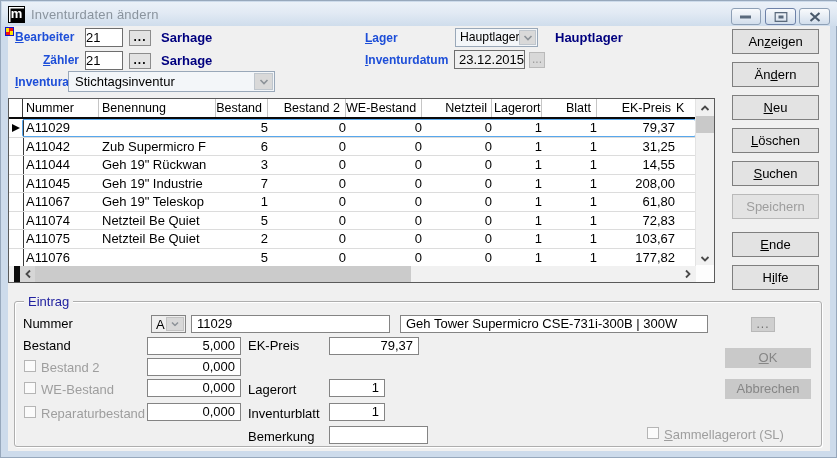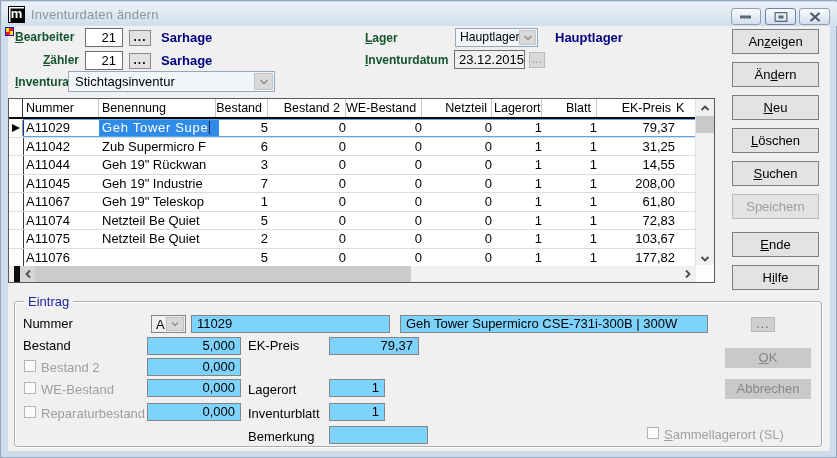--- a/index.html
+++ b/index.html
@@ -16,25 +16,25 @@
     background:linear-gradient(180deg,#F8FAFC 0%,#E8EEF5 45%,#D2DEEC 100%);box-sizing:border-box;}
   .capbtn svg{position:absolute;left:50%;top:50%;transform:translate(-50%,-50%);}
   #btn-min{left:729px;width:30px;}
   #btn-restore{left:763px;width:31px;border-color:#6E82A8;}
   #btn-close{left:797px;width:31px;}
   
   .client{position:absolute;left:7px;top:25px;width:822px;height:425px;background:#F0F0F0;}
   
   .abs{position:absolute;box-sizing:border-box;}
   
-  .blabel{font-size:12px;font-weight:bold;color:#14532d;white-space:nowrap;}
+  .blabel{font-size:12px;font-weight:bold;color:#1d4ed8;white-space:nowrap;}
   .flag-icon{left:4px;top:26px;width:9px;height:9px;border:1px solid #1414CC;
     background:conic-gradient(#F01414 0 25%,#FFE400 0 50%,#F01414 0 75%,#FFE400 0);}
   .tb{background:#fff;border:1px solid #6E6E6E;font-size:13px;color:#000;}
-  .tb.num{text-align:right;padding-right:6px;}
+  .tb.num{text-align:left;padding-right:6px;}
   .tb.gray{background:#F0F0F0;}
   .dots-btn{background:#E2E2E2;border:1px solid #8C8C8C;color:#000;font-weight:bold;font-size:12px;text-align:center;letter-spacing:1px;}
   .dots-btn.disabled{background:#D8D8D8;border-color:#B9B9B9;color:#9A9A9A;font-weight:normal;}
   .bluetext{font-size:13px;font-weight:bold;color:#00007F;white-space:nowrap;}
   .combo{background:#F3F6F9;border:1px solid #99A8B9;font-size:13px;color:#000;}
   .combo .cval{position:absolute;left:6px;top:2px;white-space:nowrap;}
   .combo .carrow{position:absolute;right:1px;top:1px;bottom:1px;width:17px;background:#D9D9D9;border:1px solid #BFC6CD;}
   .combo .carrow svg{position:absolute;left:50%;top:50%;transform:translate(-50%,-50%);}
   #lager-combo{font-size:12.2px;}
   #lager-combo .cval{left:4px;}
@@ -74,21 +74,21 @@
   .hscroll .blackbar{position:absolute;left:5px;top:0;width:6px;height:16.5px;background:#0C0C0C;}
   .hscroll .sbtn{position:absolute;top:0;width:15px;height:16.5px;}
   .hscroll .thumb{position:absolute;left:26px;top:0;width:376px;height:16.5px;background:#CBCBCB;}
   .hbtn-left{left:11px;background:#D6D6D6;}
   .hbtn-right{right:1px;}
   
   .group{left:13px;top:300px;width:808px;height:146px;border:1px solid #AEAEAE;border-radius:3px;box-shadow:1px 1px 0 #fff, inset 1px 1px 0 #fff;}
   .grouplabel{left:23px;top:293px;font-size:13px;color:#2222A0;background:#F0F0F0;padding:0 4px;}
   .elabel{font-size:13px;color:#000;white-space:nowrap;}
   .elabel.dis{color:#9E9E9E;}
-  .efield{background:#7dd3fc;border:1px solid #848484;font-size:13px;color:#000;padding-left:5px;line-height:15px;}
+  .efield{background:#ffffff;border:1px solid #848484;font-size:13px;color:#000;padding-left:5px;line-height:15px;}
   .efield.num{text-align:right;padding-right:5px;padding-left:0;}
   .checkbox{width:12px;height:12px;background:#FBFBFB;border:1px solid #B5B5B5;}
   .ecombo{background:#EFEFEF;border:1px solid #848484;}
   .ecombo .cval{position:absolute;left:4px;top:1px;font-size:13px;}
   .ecombo .carrow{position:absolute;right:1px;top:1px;bottom:1px;width:16px;background:#D8D8D8;border:1px solid #C2C2C2;}
   .ecombo .carrow svg{position:absolute;left:50%;top:50%;transform:translate(-50%,-50%);}
   .graybtn{background:#C9C9C9;border:none;font-size:13px;color:#868686;text-align:center;}
   u{text-decoration:underline;}
 </style>
 </head>
@@ -179,21 +179,20 @@
         <div class="hc col8">Blatt</div>
         <div class="hc col9">EK-Preis</div>
         <div class="hc col10">K</div>
       </div>
     <div class="grows" id="grows">
         <div class="grow sel">
           <div class="c col0 mk">
             <div class="tri"></div>
           </div>
           <div class="c col1">A11029</div>
-          <div class="c col2 cellsel">Geh Tower Supe<span class="caret"></span></div>
           <div class="c col3">5</div>
           <div class="c col4">0</div>
           <div class="c col5">0</div>
           <div class="c col6">0</div>
           <div class="c col7">1</div>
           <div class="c col8">1</div>
           <div class="c col9">79,37</div>
         </div>
         <div class="grow">
           <div class="c col0 mk"></div>

